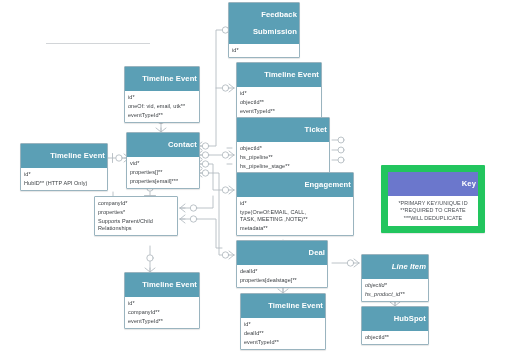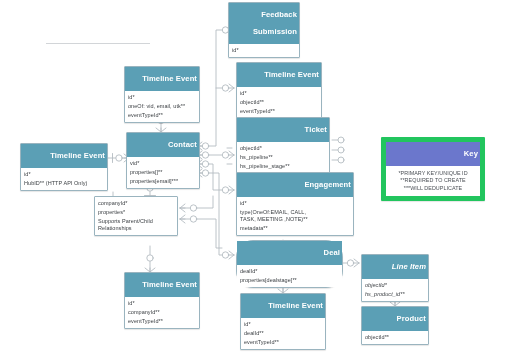--- a/index.html
+++ b/index.html
@@ -68,21 +68,22 @@
   }
   .entity .attr {
     font-size: 5.5px;
     color: #3d4145;
     padding: 1.2px 3px 1.2px 3px;
     line-height: 6.6px;
     letter-spacing: 0.05px;
     white-space: pre-line;
   }
   .entity.key-box {
-    border: 5px solid #22c55e;
+    border: 7px solid #22c55e;
+    margin-top: 28px;
   }
   .entity.key-box .ehead {
     background: #6b77cc;
   }
   .entity.key-box .ebody {
     padding: 3px 0 4px 0;
   }
   .entity.key-box .attr {
     text-align: center;
     font-size: 5.4px;
@@ -270,21 +271,21 @@
 
   <div class="entity" style="left:94px; top:196px; width:84px;">
     <div class="ebody">
       <div class="attr">companyId*</div>
       <div class="attr">properties*</div>
       <div class="attr">Supports Parent/Child
 Relationships</div>
     </div>
   </div>
 
-  <div class="entity" style="left:236px; top:240px; width:107px;border-radius:17px;">
+  <div class="entity" style="left:236px; top:240px; width:92px;">
     <div class="ehead">Deal</div>
     <div class="ebody">
       <div class="attr">dealId*</div>
       <div class="attr">properties[dealstage]**</div>
     </div>
   </div>
 
   <div class="entity" style="left:361px; top:254px; width:68px;font-style:italic;">
     <div class="ehead">Line Item</div>
     <div class="ebody">
@@ -305,19 +306,19 @@
   <div class="entity" style="left:240px; top:293px; width:86px;">
     <div class="ehead">Timeline Event</div>
     <div class="ebody">
       <div class="attr">id*</div>
       <div class="attr">dealId**</div>
       <div class="attr">eventTypeId**</div>
     </div>
   </div>
 
   <div class="entity" style="left:361px; top:306px; width:68px;">
-    <div class="ehead">Product</div>
+    <div class="ehead">HubSpot</div>
     <div class="ebody">
       <div class="attr">objectId**</div>
     </div>
   </div>
 
 </div>
 
 </body></html>

